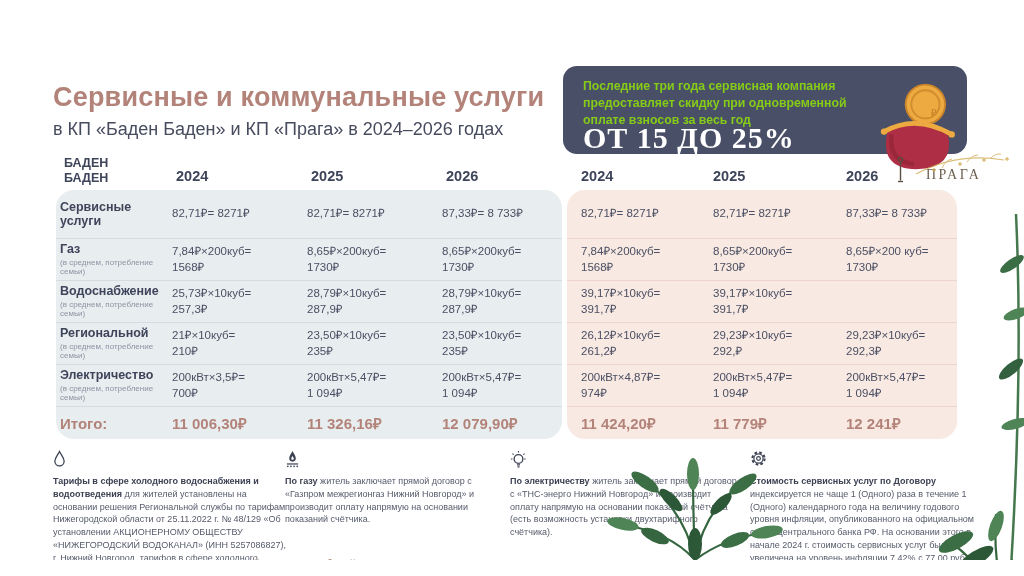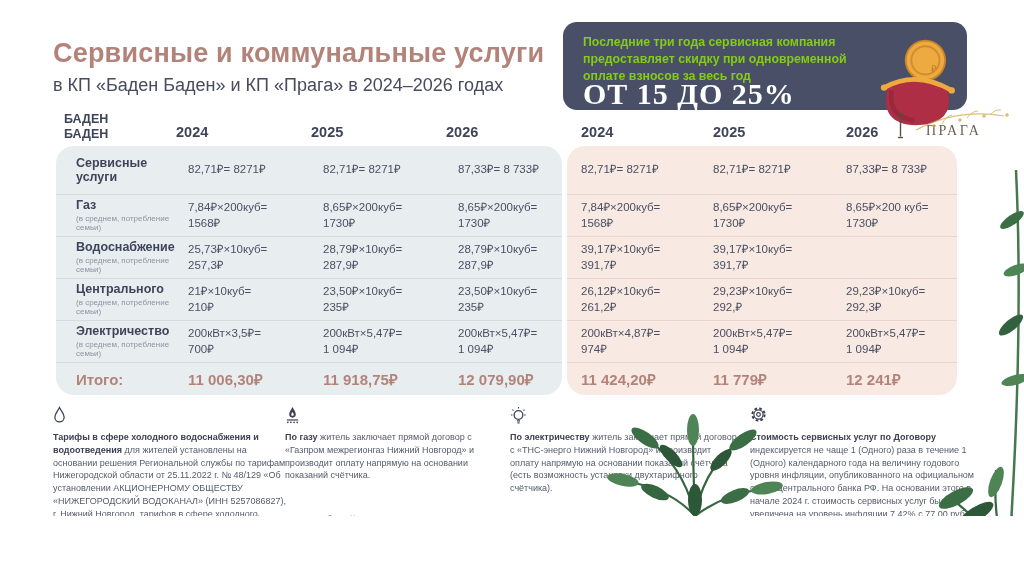--- a/index.html
+++ b/index.html
@@ -1,17 +1,17 @@
 <!DOCTYPE html>
 <html><head>
 <meta charset="utf-8">
 <style>
   html,body{margin:0;padding:0;background:#fff;}
   .stage{position:relative;width:1024px;height:516px;background:#ffffff;overflow:hidden;
-         font-family:"Liberation Sans", sans-serif;color:#4a4f63;}
+         font-family:"Liberation Sans", sans-serif;color:#4a4f63;margin-top:44px;}
   .abs{position:absolute;}
 
   
   .page-title{left:53px;top:38px;font-size:27px;font-weight:700;color:#b3837a;letter-spacing:.2px;}
   .page-subtitle{left:53px;top:75px;font-size:18px;font-weight:500;color:#474b5e;}
 
   
   .banner{left:563px;top:22px;width:404px;height:88px;background:#4a4f68;border-radius:14px;}
   .banner-text{position:absolute;left:20px;top:12px;width:308px;font-size:12.3px;line-height:1.4;color:#84cc16;font-weight:bold;}
   .banner-big{position:absolute;left:20px;top:55px;font-family:"Liberation Serif", serif;
@@ -22,21 +22,21 @@
   .bb-name{left:64px;top:112px;font-size:12.5px;font-weight:800;color:#3e445a;line-height:1.2;white-space:pre-line;}
   .year{top:124px;font-size:14.5px;font-weight:700;color:#3e445a;}
   .praga-logo{left:896px;top:112px;display:flex;align-items:flex-end;gap:21px;}
   .praga-name{font-family:"Liberation Serif", serif;font-size:14px;letter-spacing:2.5px;color:#6d6050;}
 
   
   .panel{border-radius:18px;}
   .panel-left{left:56px;top:146px;width:506px;height:249px;background:#e8eef0;}
   .panel-right{left:567px;top:146px;width:390px;height:249px;background:#f8e9e2;}
   .prow{display:grid;align-items:center;box-sizing:border-box;}
-  .panel-left .prow{grid-template-columns:112px 135px 135px 1fr;padding-left:20px;}
+  .panel-left .prow{grid-template-columns:112px 135px 135px 1fr;padding-left:4px;}
   .panel-right .prow{grid-template-columns:132px 133px 1fr;padding-left:14px;}
   .r1{height:48px;} .rm{height:42px;} .rt{height:33px;}
   .panel-left .rm,.panel-left .rt{border-top:1px solid #d3dcdf;}
   .panel-right .rm,.panel-right .rt{border-top:1px solid #ead4cb;}
   .rlabel{font-size:12.5px;font-weight:700;color:#3e445a;line-height:1.15;}
   .rsub{font-size:8px;font-weight:400;color:#8d92a1;line-height:1.2;display:block;margin-top:1px;}
   .cell{font-size:11.5px;color:#4a4f63;line-height:1.35;white-space:pre-line;}
   .total-label{font-size:15px;font-weight:700;color:#b3837a;}
   .total-cell{font-size:15px;font-weight:700;color:#b3837a;}
 
@@ -110,41 +110,41 @@
     <div class="prow rm">
       <div class="rlabel"><span>Водоснабжение</span><span class="rsub">(в среднем, потребление семьи)</span></div>
       <div class="cell">25,73₽×10куб=
 257,3₽</div>
       <div class="cell">28,79₽×10куб=
 287,9₽</div>
       <div class="cell">28,79₽×10куб=
 287,9₽</div>
     </div>
     <div class="prow rm">
-      <div class="rlabel"><span>Центрального</span><span class="rsub">(в среднем, потребление семьи)</span></div>
+      <div class="rlabel"><span>Региональной</span><span class="rsub">(в среднем, потребление семьи)</span></div>
       <div class="cell">21₽×10куб=
 210₽</div>
       <div class="cell">23,50₽×10куб=
 235₽</div>
       <div class="cell">23,50₽×10куб=
 235₽</div>
     </div>
     <div class="prow rm">
       <div class="rlabel"><span>Электричество</span><span class="rsub">(в среднем, потребление семьи)</span></div>
       <div class="cell">200кВт×3,5₽=
 700₽</div>
       <div class="cell">200кВт×5,47₽=
 1 094₽</div>
       <div class="cell">200кВт×5,47₽=
 1 094₽</div>
     </div>
     <div class="prow rt">
       <div class="total-label">Итого:</div>
       <div class="total-cell">11 006,30₽</div>
-      <div class="total-cell">11 918,75₽</div>
+      <div class="total-cell">11 326,16₽</div>
       <div class="total-cell">12 079,90₽</div>
     </div>
   </div>
 
   <div class="abs panel panel-right">
     <div class="prow r1">
       <div class="cell">82,71₽= 8271₽</div>
       <div class="cell">82,71₽= 8271₽</div>
       <div class="cell">87,33₽= 8 733₽</div>
     </div>

